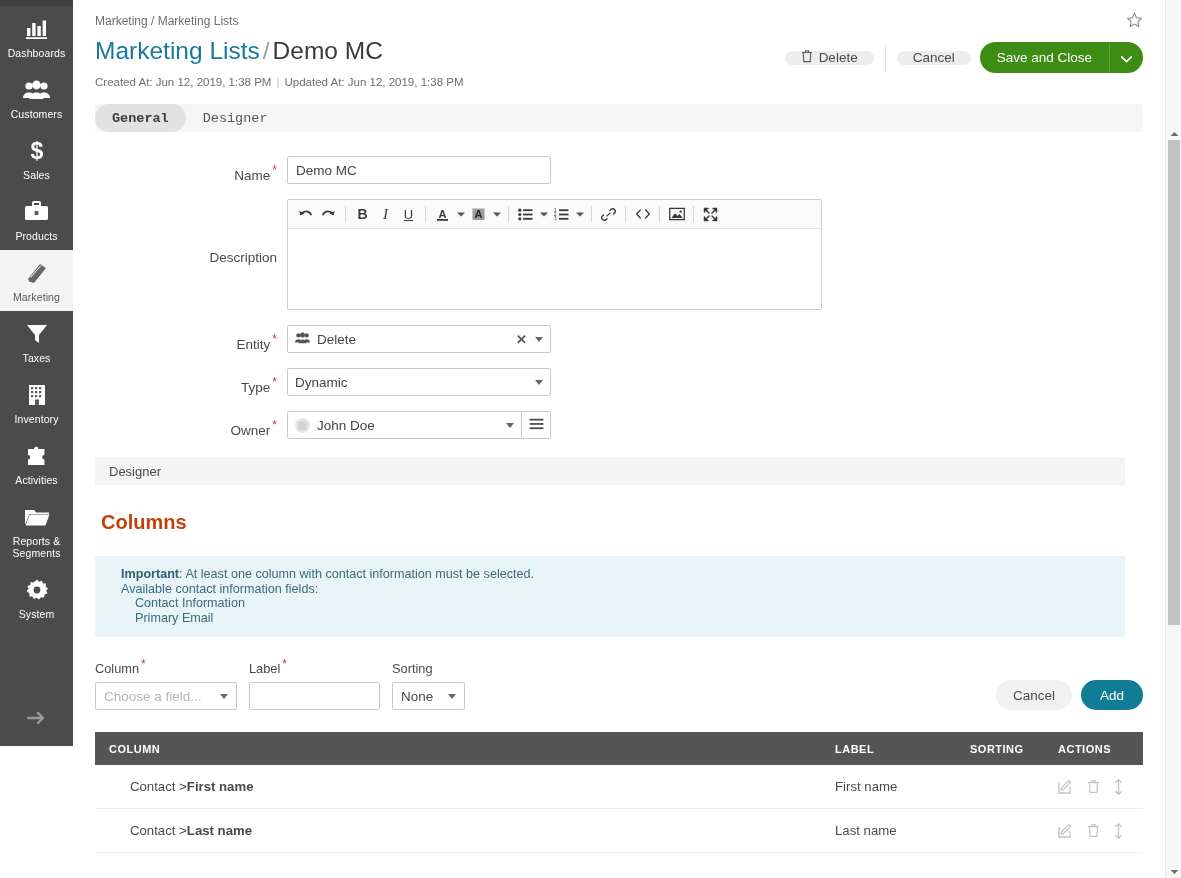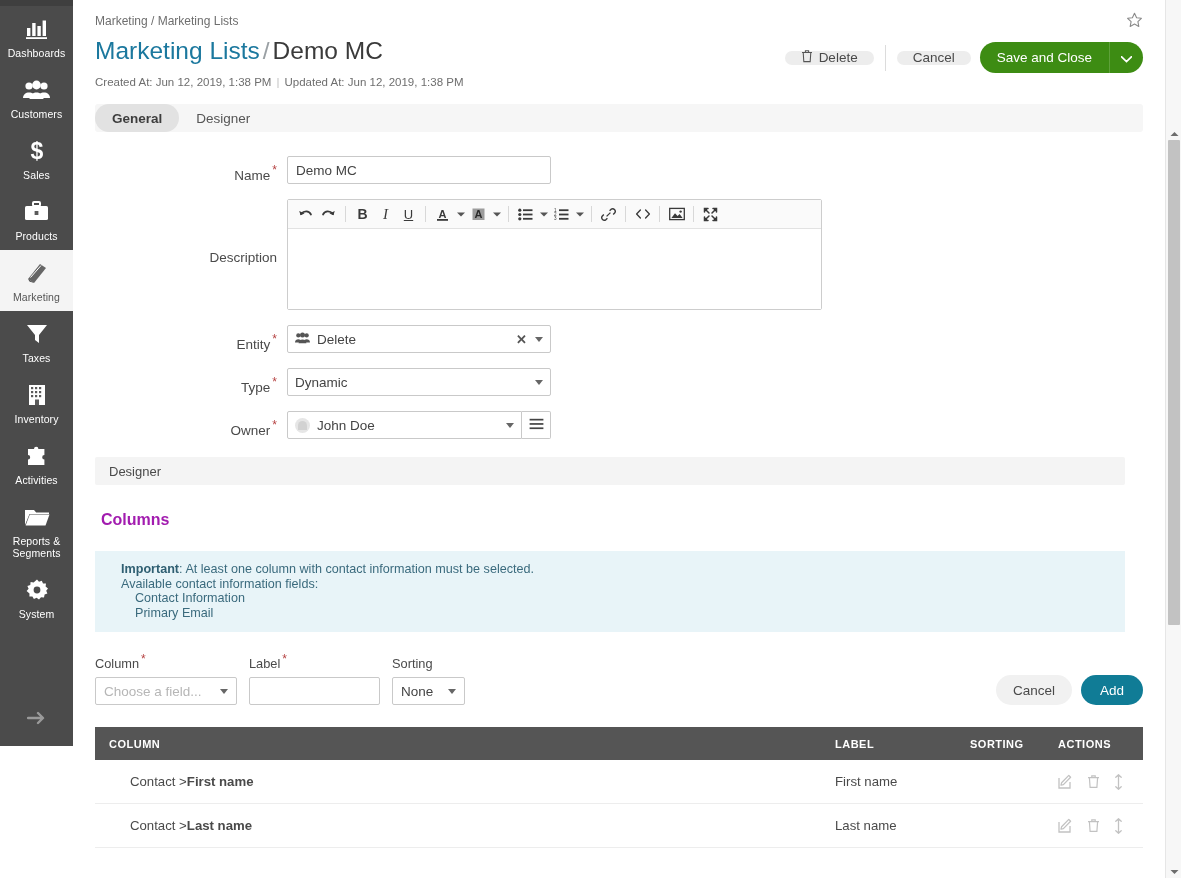--- a/index.html
+++ b/index.html
@@ -76,21 +76,21 @@
     background: #3d8c13; color: #fff; padding: 0 17px; height: 31px;
     border-radius: 16px 0 0 16px; font-size: 13.5px;
   }
   .btn-green-caret {
     background: #3d8c13; color: #fff; width: 34px; height: 31px;
     border-radius: 0 16px 16px 0; border-left: 1px solid #5ea13a;
     display: inline-flex; align-items: center; justify-content: center; cursor: pointer;
   }
 
   
-  .tabs { margin: 16px 22px 0 22px; background: #f6f6f6; border-radius: 3px; height: 28px; display: flex; align-items: stretch; }
+  .tabs { margin: 16px 22px 0 22px; background: #f6f6f6; border-radius: 3px; height: 28px; display: flex; align-items: stretch; font-family: Liberation Mono, monospace; }
   .tab {
     display: inline-flex; align-items: center; padding: 0 17px;
     font-size: 13.5px; color: #555; cursor: pointer; border-radius: 14px;
   }
   .tab.active { background: #e2e2e2; color: #3d3d3d; font-weight: bold; }
 
   
   .form { padding: 24px 22px 0 22px; }
   .frow { display: flex; align-items: center; margin-bottom: 15px; }
   .flabel {
@@ -140,21 +140,21 @@
     content: ""; position: absolute; left: 3px; top: 3px; width: 9px; height: 9px;
     border-radius: 50% 50% 0 0; background: #d2d2d2;
   }
 
   
   .band {
     margin: 18px 40px 0 22px; background: #f4f4f4; height: 28px;
     display: flex; align-items: center; padding: 0 14px; font-size: 13px; color: #4a4a4a;
     border-radius: 2px;
   }
-  .section-h { margin: 26px 22px 12px 28px; font-size: 16px; font-weight: bold; color: #a21caf; }
+  .section-h { margin: 26px 22px 12px 28px; font-size: 20px; font-weight: bold; color: #c2410c; }
 
   
   .alert {
     margin: 22px 40px 0 22px; background: #e8f4f8; color: #3a6a7d;
     padding: 11px 14px 12px 26px; font-size: 12.6px; line-height: 14.5px;
   }
   .alert b { color: #2f5f72; }
   .alert .indent { padding-left: 14px; }
 
   

